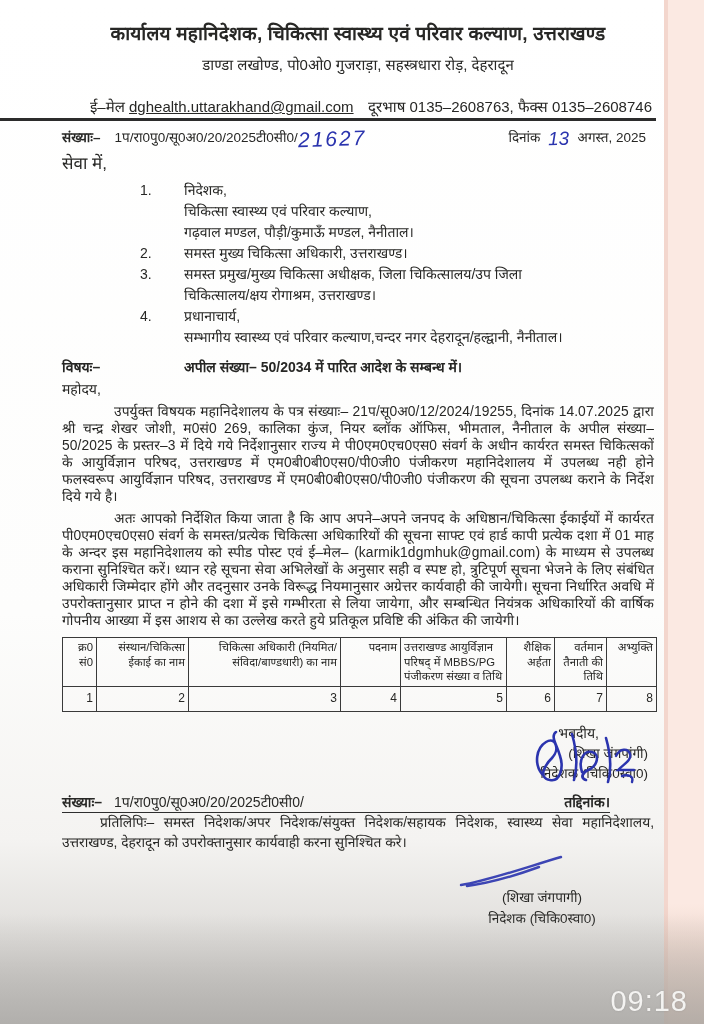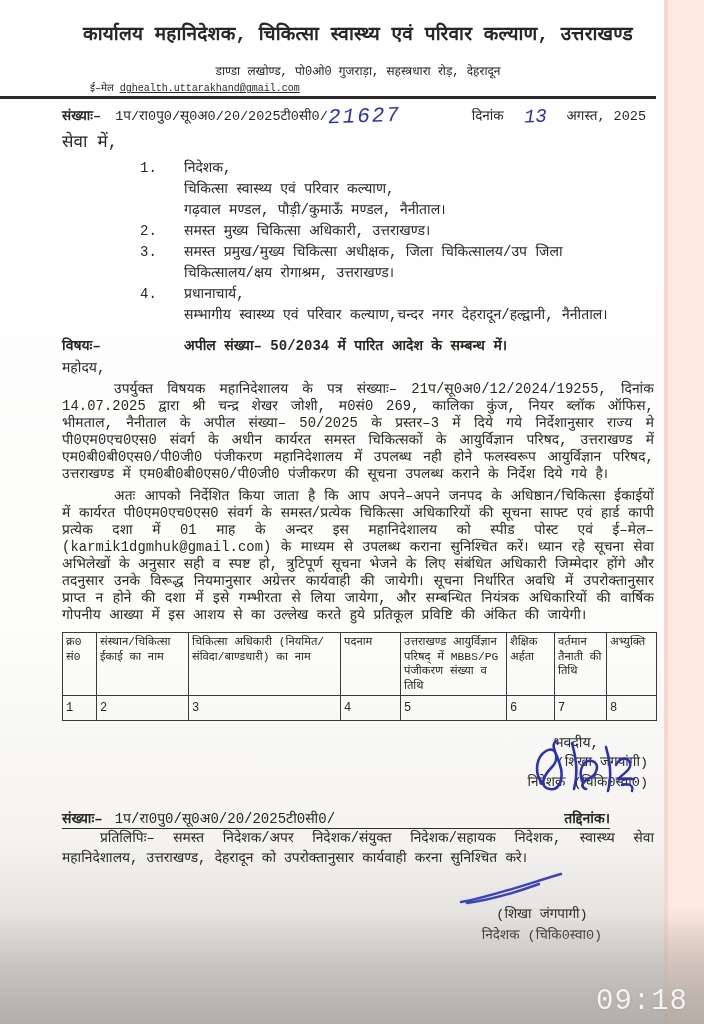--- a/index.html
+++ b/index.html
@@ -1,60 +1,60 @@
 <!DOCTYPE html>
 <html><head>
 <meta charset="utf-8">
 <style>
   html,body{margin:0;padding:0;}
   .screen{
     position:relative;width:704px;height:1024px;overflow:hidden;
     background:linear-gradient(180deg,#ffffff 0%,#fdfdfc 60%,#f4f3f1 82%,#dddbd8 93%,#c6c4c1 100%);
-    font-family:Liberation Mono, monospace;color:#272725;
+    font-family:Liberation Sans, sans-serif;color:#272725;
   }
   .pink-strip{position:absolute;top:0;right:0;width:36px;height:100%;
     background:#fbe9e2;border-left:4px solid #f3d6cd;}
   .pink-strip .strip-bottom{position:absolute;bottom:0;left:-4px;width:40px;height:120px;
     background:linear-gradient(180deg,rgba(214,178,158,0) 0%,rgba(205,170,150,.75) 100%);}
   .doc{position:absolute;top:0;left:0;width:664px;height:100%;padding:20px 10px 0 62px;box-sizing:border-box;}
   .center{text-align:center;}
   .office-title{font-size:19px;font-weight:bold;letter-spacing:.2px;}
-  .office-address{font-size:12px;margin-top:16px;}
+  .office-address{font-size:15px;margin-top:8px;}
   .contact-row{display:flex;justify-content:space-between;align-items:flex-end;
-    font-size:10px;margin-top:1px;padding:0 2px 2px 28px;}
+    font-size:15px;margin-top:22px;padding:0 2px 2px 28px;}
   .email a{color:#272725;text-decoration:underline;}
   .head-rule{height:3px;background:#2c2c2c;margin-left:-62px;width:656px;}
   .ref-row{display:flex;align-items:flex-end;font-size:13.5px;margin-top:7px;}
   .ref-label{font-weight:bold;margin-right:14px;}
   .hand{color:#2b34ae;font-style:italic;font-size:21px;line-height:14px;
     letter-spacing:2px;transform:rotate(-2deg);display:inline-block;}
   .hand-date{font-size:19px;letter-spacing:0;}
-  .date-group{margin-left:auto;margin-right:8px;display:flex;align-items:flex-end;gap:20px;}
+  .date-group{margin-left:auto;margin-right:8px;display:flex;align-items:flex-end;gap:8px;}
   .seva{font-size:17px;margin-top:5px;}
   .recipients{margin-top:6px;font-size:14px;line-height:21px;}
   .recipient{display:flex;}
   .recipient .num{width:44px;margin-left:78px;flex:none;}
   .recipient .lines{flex:1;}
   .subject-row{display:flex;font-size:14px;font-weight:bold;margin-top:9px;}
   .subject-row .subject-label{width:122px;flex:none;}
   .greeting{font-size:14px;margin-top:3px;}
   .para{font-size:13.8px;line-height:17px;text-align:justify;margin-top:5px;
     text-indent:52px;letter-spacing:.1px;}
   .info-table{border-collapse:collapse;margin-top:8px;width:594px;table-layout:fixed;}
   .info-table td{border:1.6px solid #3a3a3a;font-size:11.3px;line-height:14.5px;
-    padding:2px 3px;vertical-align:top;text-align:left;}
+    padding:2px 3px;vertical-align:top;text-align:right;}
   .info-table .hdr-reg{text-align:left;}
   .info-table .numrow td{height:20px;vertical-align:middle;font-size:12px;}
   .bhavadiya{font-size:14px;text-align:right;margin:11px 55px 0 0;}
   .sign-block1{position:relative;margin:2px 6px 0 0;text-align:right;font-size:13.5px;line-height:20px;}
   .sig1{position:absolute;right:8px;top:-16px;}
   .ref2-row{display:flex;align-items:flex-end;font-size:14px;margin-top:8px;
     border-bottom:1.6px solid #2e2e2e;width:548px;padding-bottom:1px;}
   .ref2-row .ref2-label{font-weight:bold;margin-right:12px;}
-  .ref2-row .ref2-suffix{margin-left:auto;font-weight:bold;margin-top:7px;}
+  .ref2-row .ref2-suffix{margin-left:auto;font-weight:bold;}
   .copy-para{font-size:13.8px;line-height:20.4px;text-align:justify;text-indent:38px;}
   .sign-block2{position:relative;width:230px;margin:34px 0 0 365px;text-align:center;
     font-size:13.5px;line-height:21px;}
   .sig2{position:absolute;left:30px;top:-32px;}
   .timestamp{position:absolute;right:16px;bottom:6px;font-size:29px;color:#f4f3f1;
     letter-spacing:1px;font-weight:400;text-shadow:0 0 2px rgba(120,120,120,.4);}
   .bottom-fade{position:absolute;left:0;bottom:0;width:100%;height:110px;
     background:linear-gradient(180deg,rgba(185,183,180,0) 0%,rgba(180,178,175,.55) 55%,rgba(172,170,167,.8) 100%);
     pointer-events:none;}
 </style>
@@ -69,20 +69,21 @@
 
   <div class="doc">
 
     <div class="center office-title">कार्यालय महानिदेशक, चिकित्सा स्वास्थ्य एवं परिवार कल्याण, उत्तराखण्ड</div>
     <div class="center office-address">डाण्डा लखोण्ड, पो0ओ0 गुजराड़ा, सहस्त्रधारा रोड़, देहरादून</div>
     <div class="contact-row">
       <span class="email">
         <span>ई–मेल</span>
         <a href="#">dghealth.uttarakhand@gmail.com</a>
       </span>
+      <span>दूरभाष 0135–2608763, फैक्स 0135–2608746</span>
     </div>
     <div class="head-rule"></div>
 
     <div class="ref-row">
       <span class="ref-label">संख्याः–</span>
       <span>1प/रा0पु0/सू0अ0/20/2025टी0सी0/</span>
       <span class="hand">21627</span>
       <span class="date-group">
         <span>दिनांक</span>
         <span class="hand hand-date">13</span>

